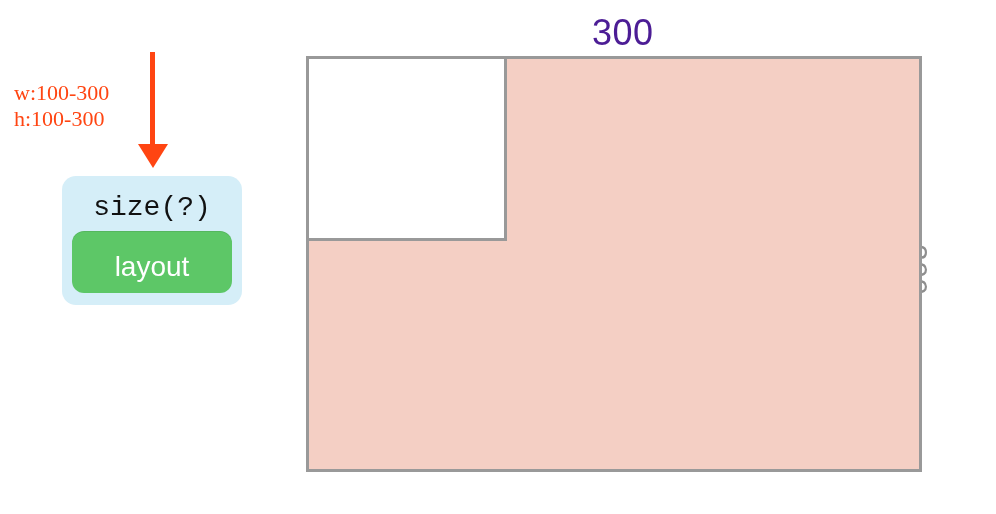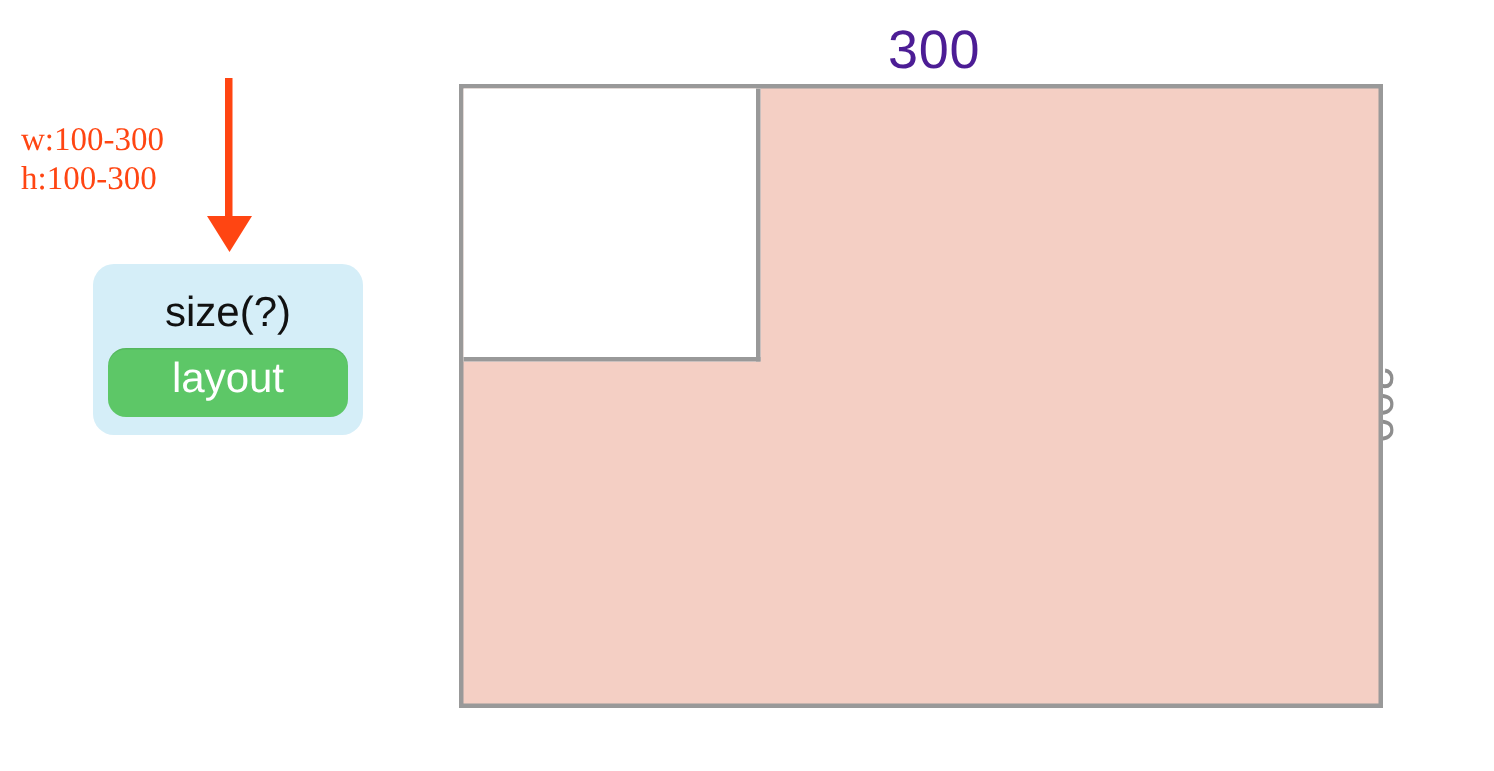--- a/index.html
+++ b/index.html
@@ -54,27 +54,28 @@
       width: 180px;
       background: #d5eef8;
       border-radius: 14px;
       padding: 10px 10px 12px 10px;
       text-align: center;
     }
     .card .size-label {
       font-size: 28px;
       color: #111;
       padding: 6px 0 8px 0;
+      font-family: Liberation Mono, monospace;
     }
     .card .layout-chip {
       background: #5dc767;
       color: #ffffff;
       font-size: 28px;
       border-radius: 12px;
-      padding: 4px 0 10px 0;
+      padding: 20px 0 10px 0;
       box-shadow: 0 1px 0 rgba(0,0,0,0.08) inset;
     }
 
     
     .dim-top {
       position: absolute;
       left: 592px;
       top: 12px;
       color: #4c1d95;
       font-size: 36px;

